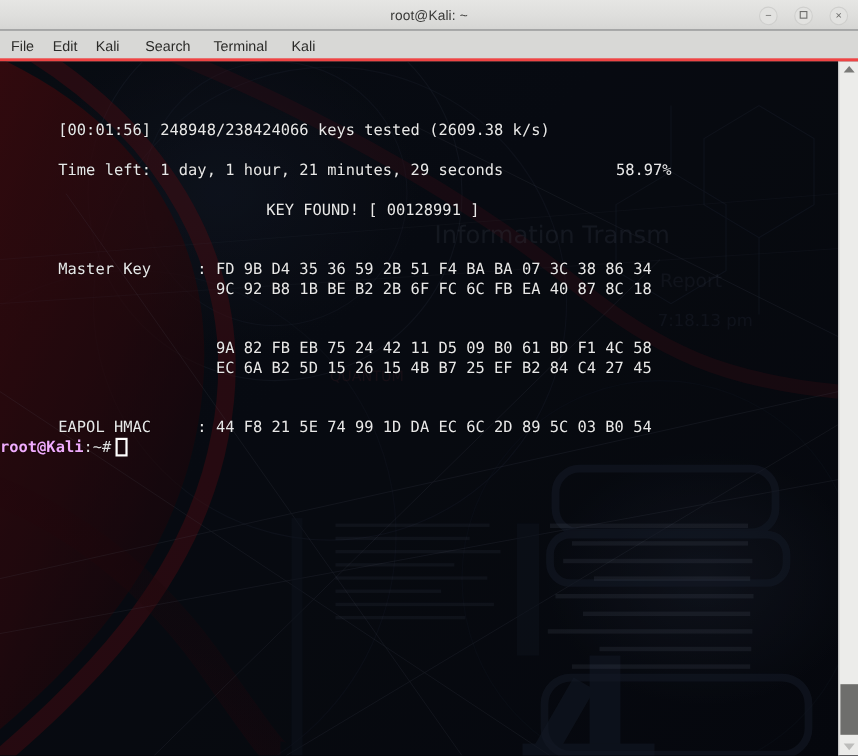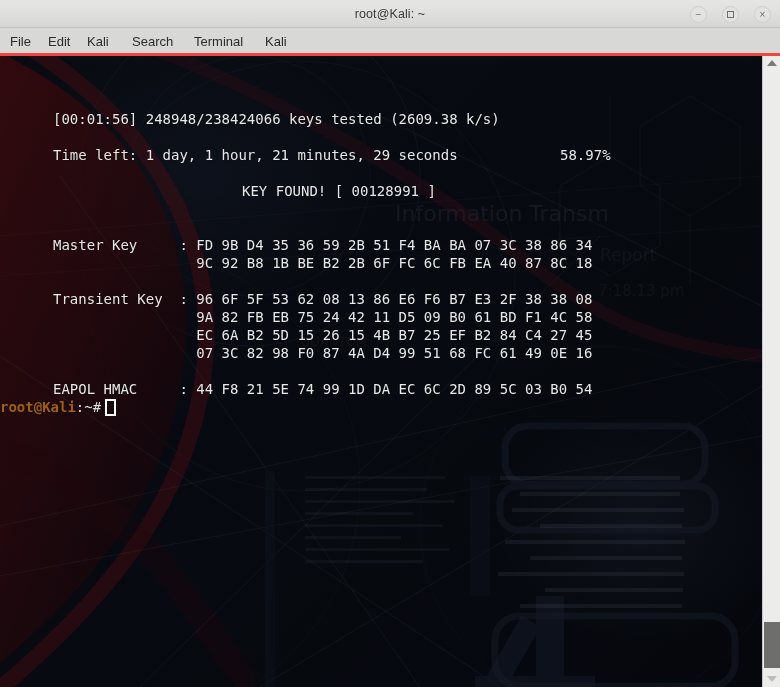--- a/index.html
+++ b/index.html
@@ -137,21 +137,21 @@
     left: 53px;
     white-space: pre;
     text-shadow: 0 0 1px rgba(0,0,0,0.9);
   }
   .line.flush { left: 0px; }
   .pct {
     position: absolute;
     left: 560px;
     white-space: pre;
   }
-  .prompt-user { color: #a16207; font-weight: bold; }
+  .prompt-user { color: #f0abfc; font-weight: bold; }
   .prompt-sep { color: #dddddd; }
   .prompt-path { color: #dddddd; }
   #cursor {
     display: inline-block;
     width: 11px;
     height: 17px;
     border: 2px solid #ffffff;
     box-sizing: border-box;
     vertical-align: -4px;
     margin-left: 4px;
@@ -319,24 +319,22 @@
     <div id="scanlines"></div>
 
     <div id="screen">
       <div class="line" style="top:54px">[00:01:56] 248948/238424066 keys tested (2609.38 k/s)</div>
       <div class="line" style="top:90px">Time left: 1 day, 1 hour, 21 minutes, 29 seconds</div>
       <div class="pct" style="top:90px">58.97%</div>
       <div class="line" style="top:126px;left:242px">KEY FOUND! [ 00128991 ]</div>
 
       <div class="line" style="top:180px">Master Key     : FD 9B D4 35 36 59 2B 51 F4 BA BA 07 3C 38 86 34</div>
       <div class="line" style="top:198px">                 9C 92 B8 1B BE B2 2B 6F FC 6C FB EA 40 87 8C 18</div>
-      <div class="line" style="top:234px">Transient Key  : 96 6F 5F 53 62 08 13 86 E6 F6 B7 E3 2F 38 38 08</div>
       <div class="line" style="top:252px">                 9A 82 FB EB 75 24 42 11 D5 09 B0 61 BD F1 4C 58</div>
       <div class="line" style="top:270px">                 EC 6A B2 5D 15 26 15 4B B7 25 EF B2 84 C4 27 45</div>
-      <div class="line" style="top:288px">                 07 3C 82 98 F0 87 4A D4 99 51 68 FC 61 49 0E 16</div>
       <div class="line" style="top:324px">EAPOL HMAC     : 44 F8 21 5E 74 99 1D DA EC 6C 2D 89 5C 03 B0 54</div>
 
       <div class="line flush" style="top:342px"><span class="prompt-user">root@Kali</span><span class="prompt-sep">:</span><span class="prompt-path">~</span><span class="prompt-sep">#</span><span id="cursor"></span></div>
     </div>
   </div>
 
   <div id="scrollbar">
     <div class="sb-arrow" id="sb-up">
       <div class="tri"></div>
     </div>

